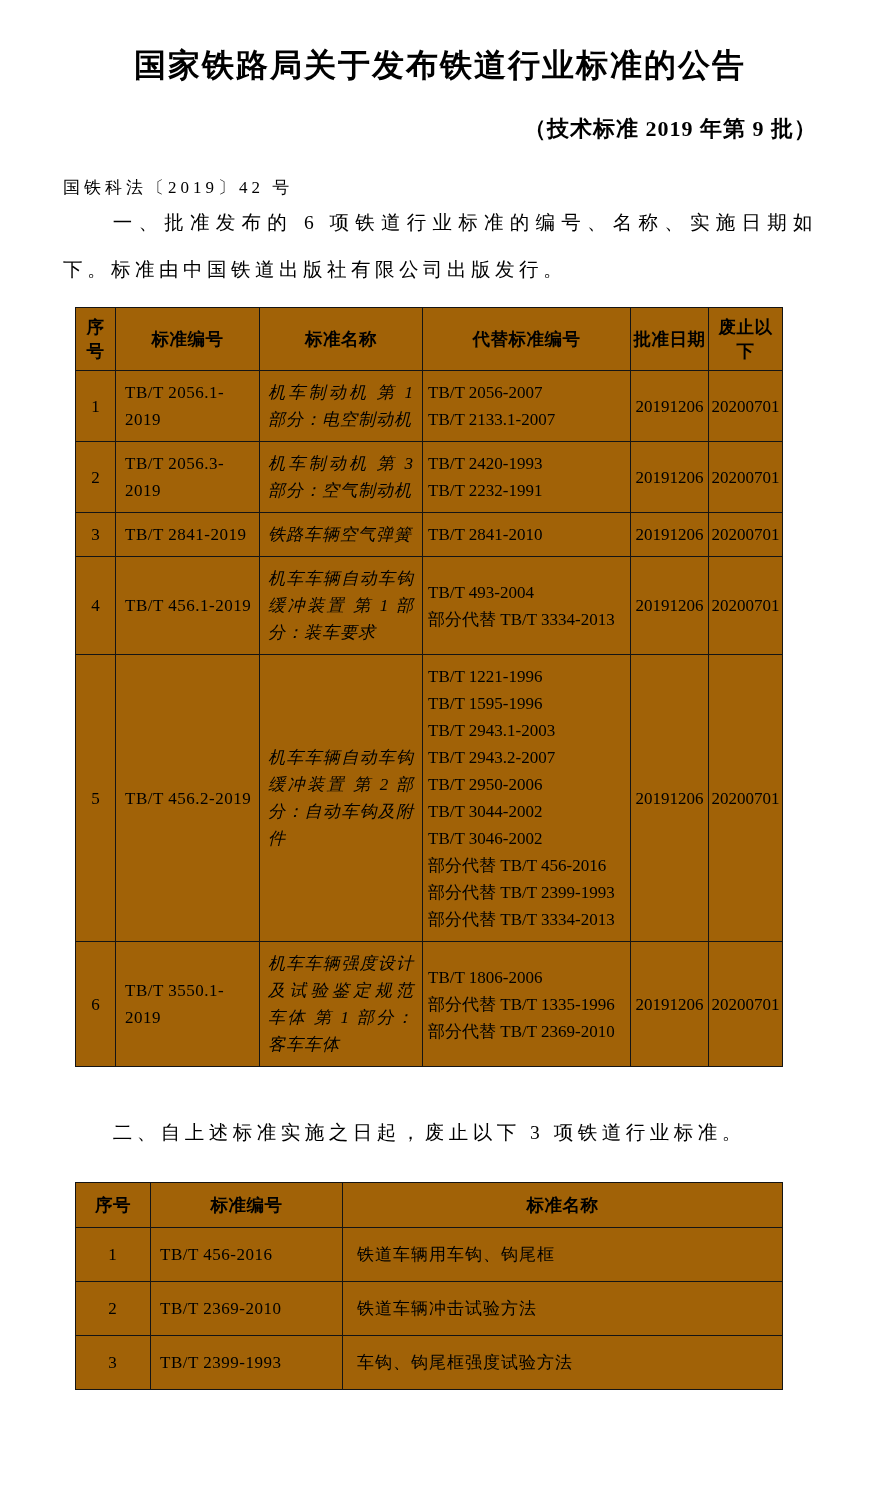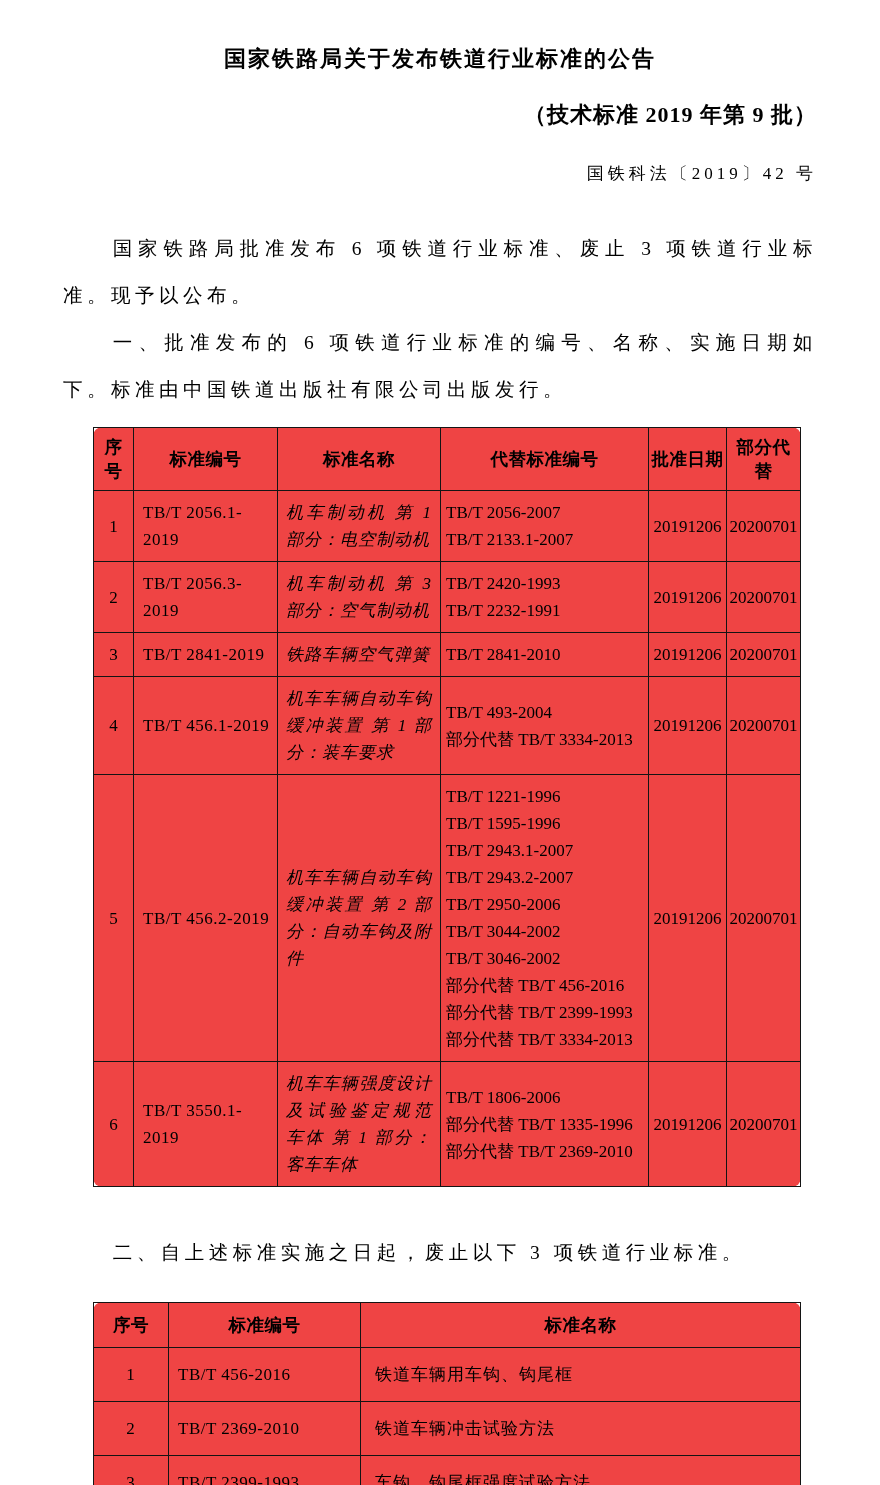--- a/index.html
+++ b/index.html
@@ -8,55 +8,54 @@
     width: 880px;
     min-height: 1485px;
     background: #ffffff;
     color: #000000;
     font-family: "Liberation Serif", "DejaVu Serif", serif;
     padding: 40px 63px 30px 63px;
     overflow: hidden;
   }
   .title {
     text-align: center;
-    font-size: 22px;
+    font-size: 32px;
     font-weight: bold;
     letter-spacing: 2px;
     margin-top: 4px;
   }
   .subtitle {
     text-align: right;
     font-size: 22px;
     font-weight: bold;
     letter-spacing: 1px;
     margin-top: 26px;
   }
   .docnum {
-    text-align: right;
+    text-align: left;
     font-size: 17px;
     letter-spacing: 4px;
     margin-top: 32px;
   }
   .body-para {
     font-size: 19.5px;
     line-height: 47px;
     text-align: justify;
     text-indent: 2.55em;
     letter-spacing: 4.5px;
   }
   .para1 { margin-top: 40px; }
   .para2 { margin-top: 0px; }
   .para3 { margin-top: 42px; }
   table {
     border-collapse: collapse;
     table-layout: fixed;
     width: 707px;
-    margin-left: 30px;
-    background: #ef4444;
-    border-radius: 9px;
+    margin-left: 12px;
+    background: #a16207;
   }
   .t1 { margin-top: 14px; }
   .t2 { margin-top: 26px; }
   th, td {
     border: 1.5px solid #141414;
     font-size: 17px;
     vertical-align: middle;
     word-break: break-word;
   }
   th {
@@ -77,40 +76,39 @@
 </style>
 </head>
 <body>
 
 <div class="page">
 
   <h1 class="title">国家铁路局关于发布铁道行业标准的公告</h1>
   <h2 class="subtitle">（技术标准 2019 年第 9 批）</h2>
   <div class="docnum">国铁科法〔2019〕42 号</div>
 
-  <p class="body-para para1">国家铁路局批准发布 6 项铁道行业标准、废止 3 项铁道行业标准。现予以公布。</p>
   <p class="body-para para2">一、批准发布的 6 项铁道行业标准的编号、名称、实施日期如下。标准由中国铁道出版社有限公司出版发行。</p>
 
   <table class="t1">
     <colgroup>
       <col style="width:40px">
         <col style="width:144px">
         <col style="width:163px">
       <col style="width:208px">
         <col style="width:78px">
         <col style="width:74px">
     </colgroup>
     <thead>
       <tr>
         <th>序号</th>
         <th>标准编号</th>
         <th>标准名称</th>
         <th>代替标准编号</th>
         <th>批准日期</th>
-        <th>部分代替</th>
+        <th>废止以下</th>
       </tr>
     </thead>
     <tbody>
       <tr>
         <td class="c">1</td>
         <td class="code">TB/T 2056.1-2019</td>
         <td class="name">机车制动机 第 1 部分：电空制动机</td>
         <td class="repl">
             <div>TB/T 2056-2007</div>
             <div>TB/T 2133.1-2007</div>
@@ -150,21 +148,21 @@
         <td class="c">20191206</td>
         <td class="c">20200701</td>
       </tr>
       <tr>
         <td class="c">5</td>
         <td class="code">TB/T 456.2-2019</td>
         <td class="name">机车车辆自动车钩缓冲装置 第 2 部分：自动车钩及附件</td>
         <td class="repl">
             <div>TB/T 1221-1996</div>
             <div>TB/T 1595-1996</div>
-            <div>TB/T 2943.1-2007</div>
+            <div>TB/T 2943.1-2003</div>
             <div>TB/T 2943.2-2007</div>
             <div>TB/T 2950-2006</div>
             <div>TB/T 3044-2002</div>
             <div>TB/T 3046-2002</div>
             <div>部分代替 TB/T 456-2016</div>
             <div>部分代替 TB/T 2399-1993</div>
             <div>部分代替 TB/T 3334-2013</div>
           </td>
         <td class="c">20191206</td>
         <td class="c">20200701</td>

